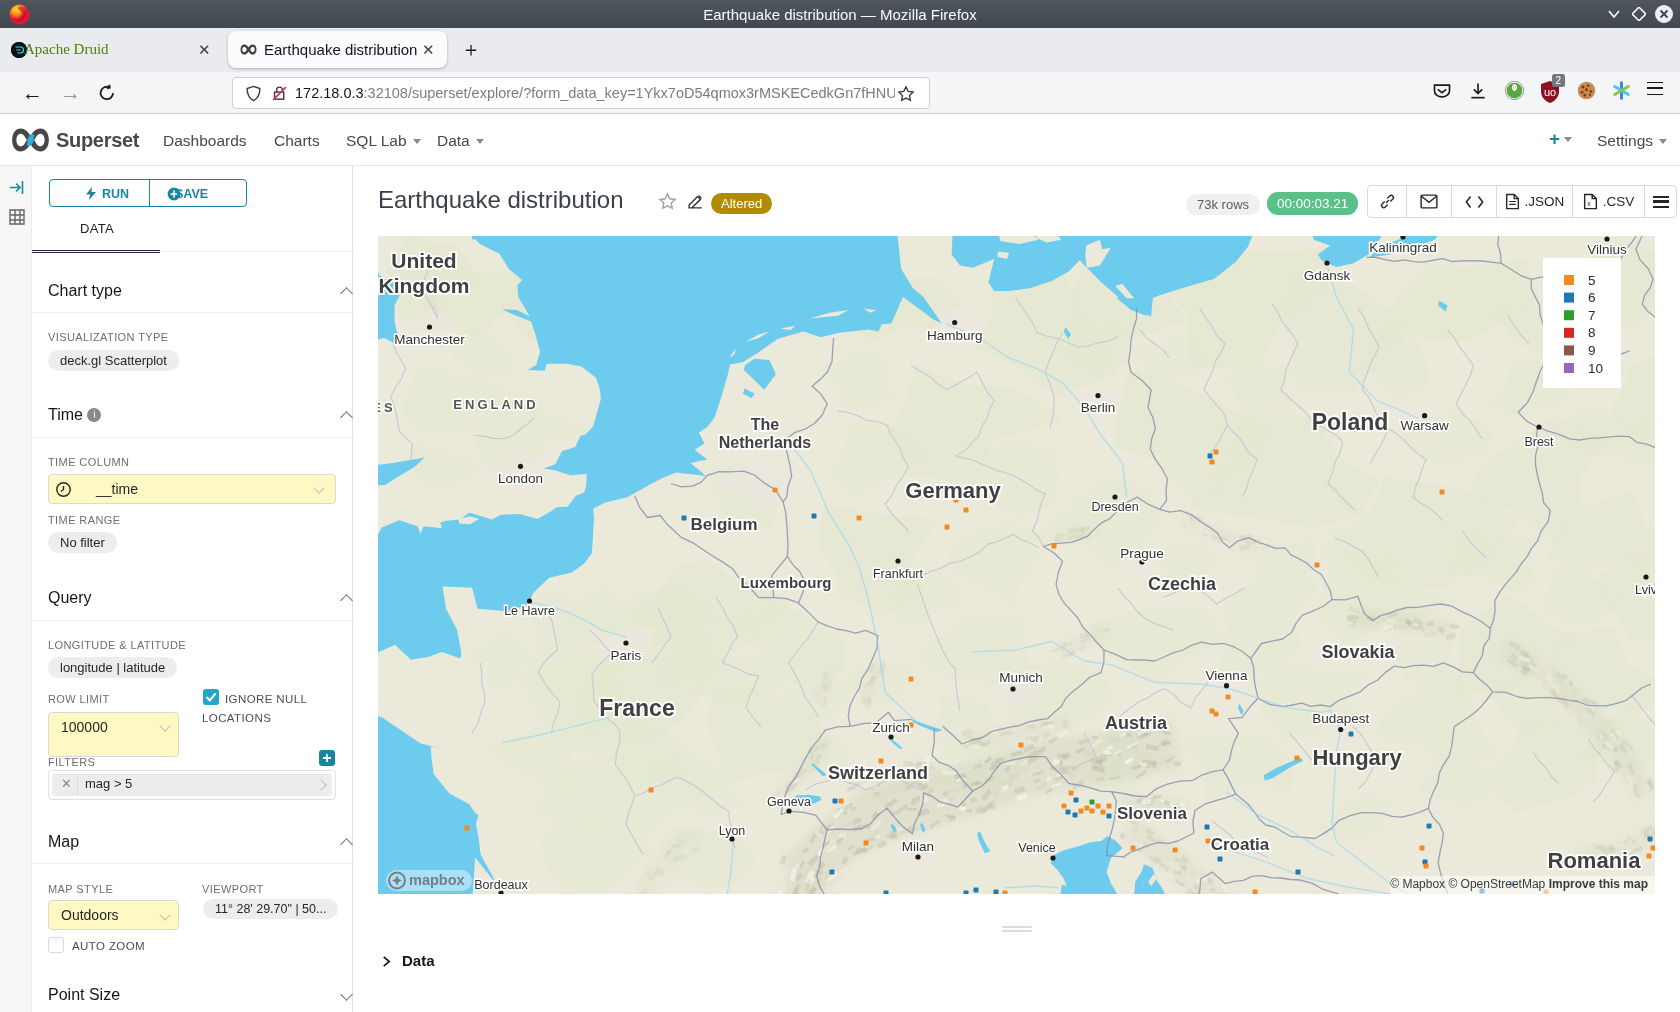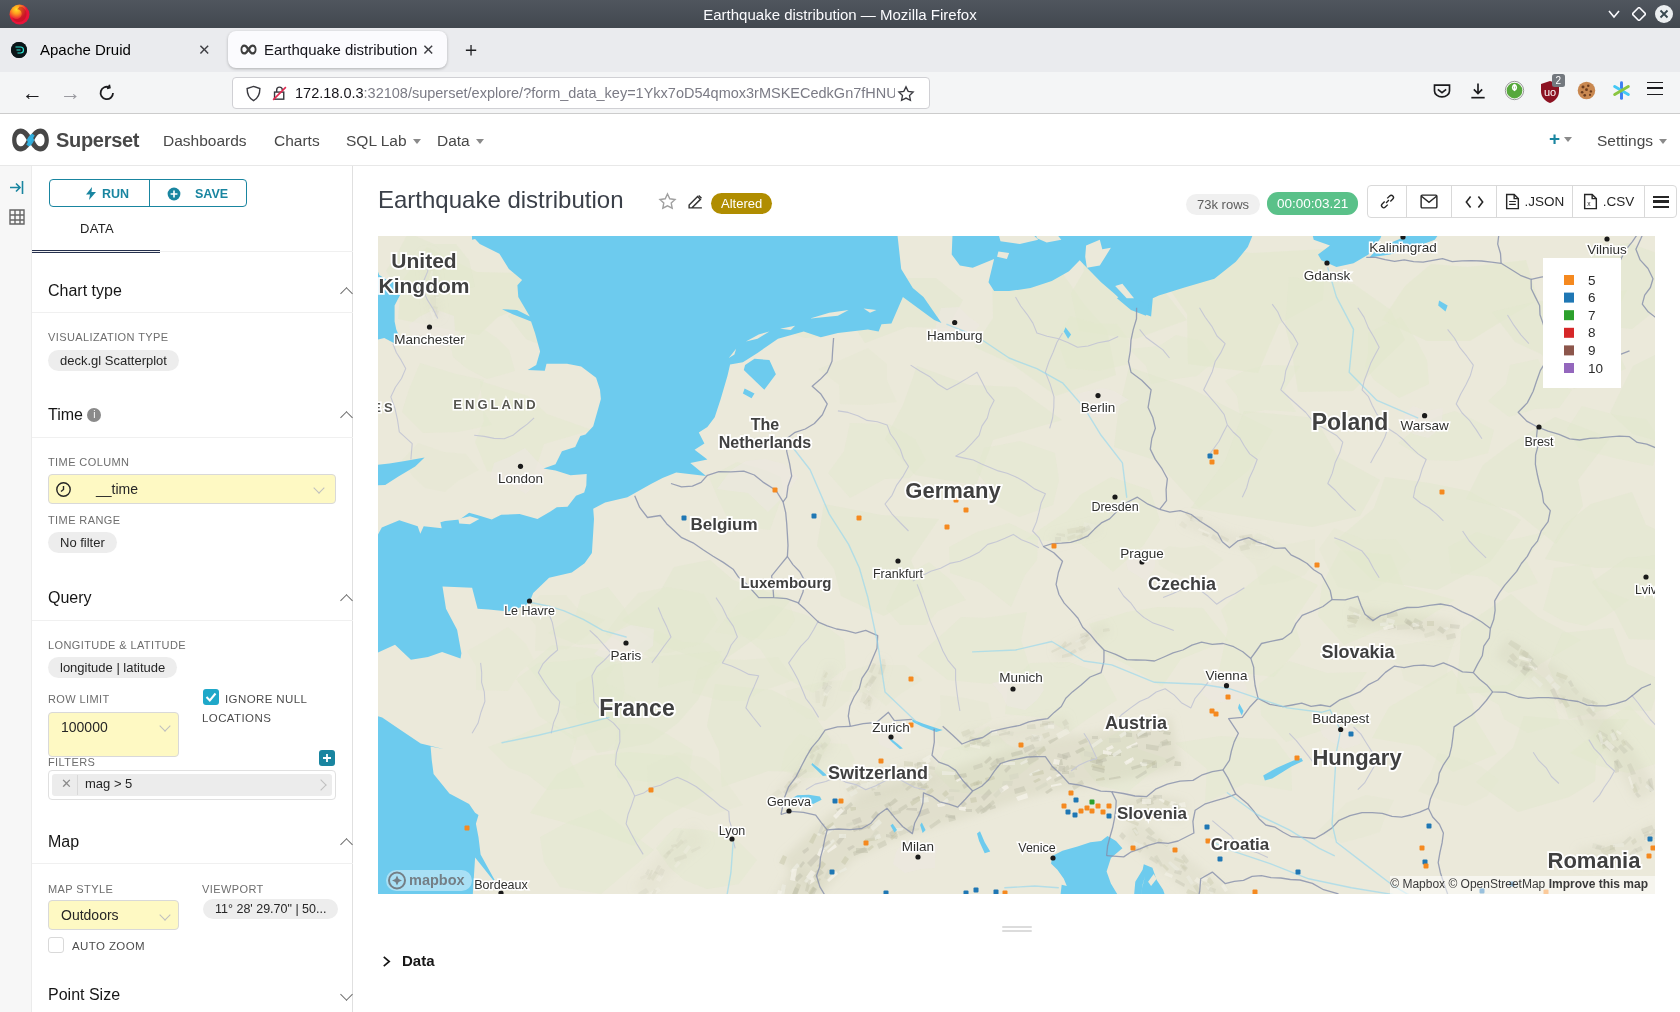--- a/index.html
+++ b/index.html
@@ -3,21 +3,21 @@
 <style>
 *{margin:0;padding:0;box-sizing:border-box;}
 body{font-family:"Liberation Sans",sans-serif;width:1680px;height:1012px;overflow:hidden;background:#fff;position:relative;}
 .abs{position:absolute;}
 
 #titlebar{left:0;top:0;width:1680px;height:28px;background:linear-gradient(#50565e,#42484f);}
 #titlebar .t{position:absolute;left:0;right:0;top:6px;text-align:center;color:#fbfbfe;font-size:15px;}
 #tabbar{left:0;top:28px;width:1680px;height:44px;background:#eaebee;}
 .tab1{position:absolute;left:0;top:28px;width:222px;height:44px;}
 .tab1 .fav{position:absolute;left:11px;top:14px;width:16px;height:16px;border-radius:50%;background:#061418;}
-.tab1 .ttl{position:absolute;left:40px;top:13px;font-size:15px;color:#000000;}
+.tab1 .ttl{position:absolute;left:24px;top:13px;font-size:15px;color:#4d7c0f;font-family:Liberation Serif, serif;}
 .tabx{position:absolute;color:#3f3f44;font-size:15px;}
 #activetab{position:absolute;left:228px;top:31px;width:219px;height:37px;background:#fbfbfe;border-radius:8px;box-shadow:0 1px 3px rgba(0,0,0,.25);}
 #activetab .ttl{position:absolute;left:36px;top:10px;font-size:15px;color:#15141a;}
 #newtab{position:absolute;left:458px;top:37px;width:26px;height:26px;font-size:20px;color:#1d1d20;text-align:center;line-height:25px;font-weight:400;}
 #navbar{left:0;top:72px;width:1680px;height:42px;background:#f4f5f6;border-bottom:1px solid #ccc;}
 .navic{position:absolute;color:#1b1b1e;font-size:19px;}
 #urlbox{position:absolute;left:232px;top:5px;width:698px;height:32px;background:#fff;border:1px solid #d0d0d4;border-radius:4px;}
 #urlbox .u{position:absolute;left:62px;top:7px;font-size:14.5px;color:#7b7b85;white-space:nowrap;overflow:hidden;width:600px;}
 #urlbox .u b{color:#15141a;font-weight:400;}
 
@@ -188,21 +188,21 @@
  <div class="runsave">
   <div class="d"></div>
   <svg class="abs" style="left:35px;top:7px" width="12" height="13" viewBox="0 0 12 13">
         <path d="M7 0 L1 7.5 H5 L4 13 L11 5 H6.5 Z" fill="#1985a0"></path>
       </svg>
   <div class="abs" style="left:52px;top:7px;">RUN</div>
   <svg class="abs" style="left:117px;top:7px" width="14" height="14" viewBox="0 0 14 14">
         <circle cx="7" cy="7" r="6.4" fill="#1985a0"></circle>
         <path d="M7 3.6 V10.4 M3.6 7 H10.4" stroke="#fff" stroke-width="1.6"></path>
       </svg>
-  <div class="abs" style="left:145px;top:7px;">SAVE</div>
+  <div class="abs" style="left:125px;top:7px;">SAVE</div>
  </div>
  <div class="abs" style="left:48px;top:55px;font-size:13px;color:#222;letter-spacing:.3px;">DATA</div>
  <div class="abs" style="left:0px;top:84px;width:128px;height:3px;background:#252f4d;"></div>
  <div class="divider" style="top:85px;"></div>
 
  <div class="sechead" style="top:116px;text-align:right;">Chart type</div>
  <div class="seccaret up" style="left:310px;top:123px;"></div>
  <div class="divider" style="top:146px;"></div>
  <div class="lbl" style="left:16px;top:165px;">VISUALIZATION TYPE</div>
  <div class="pill" style="left:16px;top:184px;">deck.gl Scatterplot</div>

